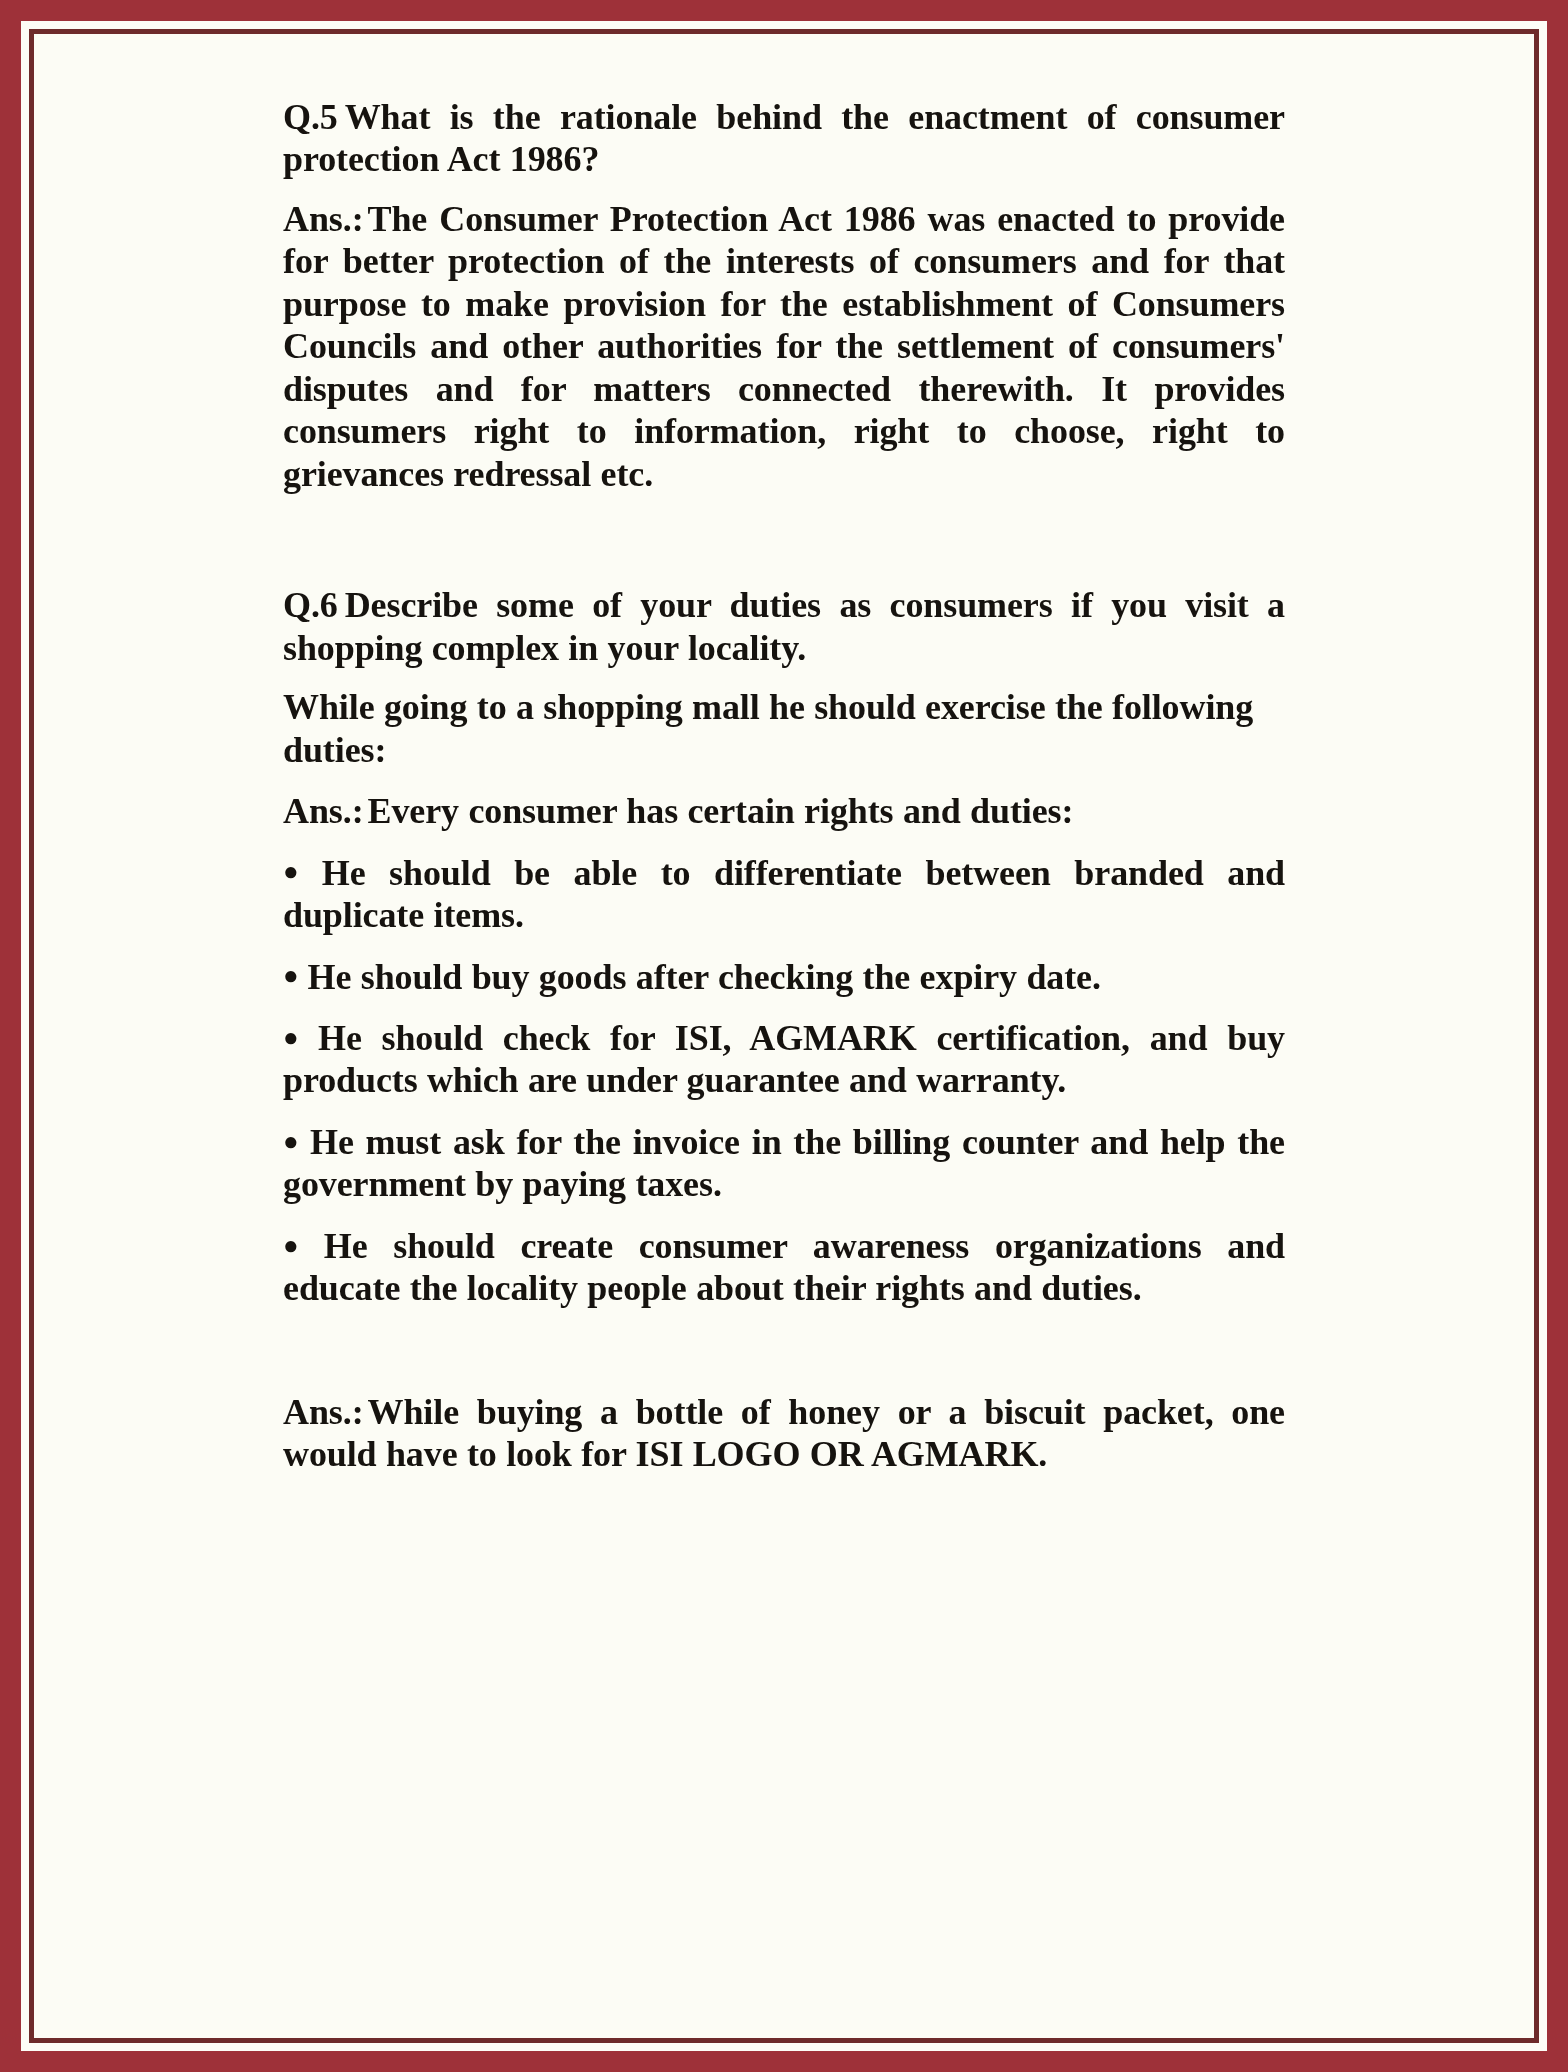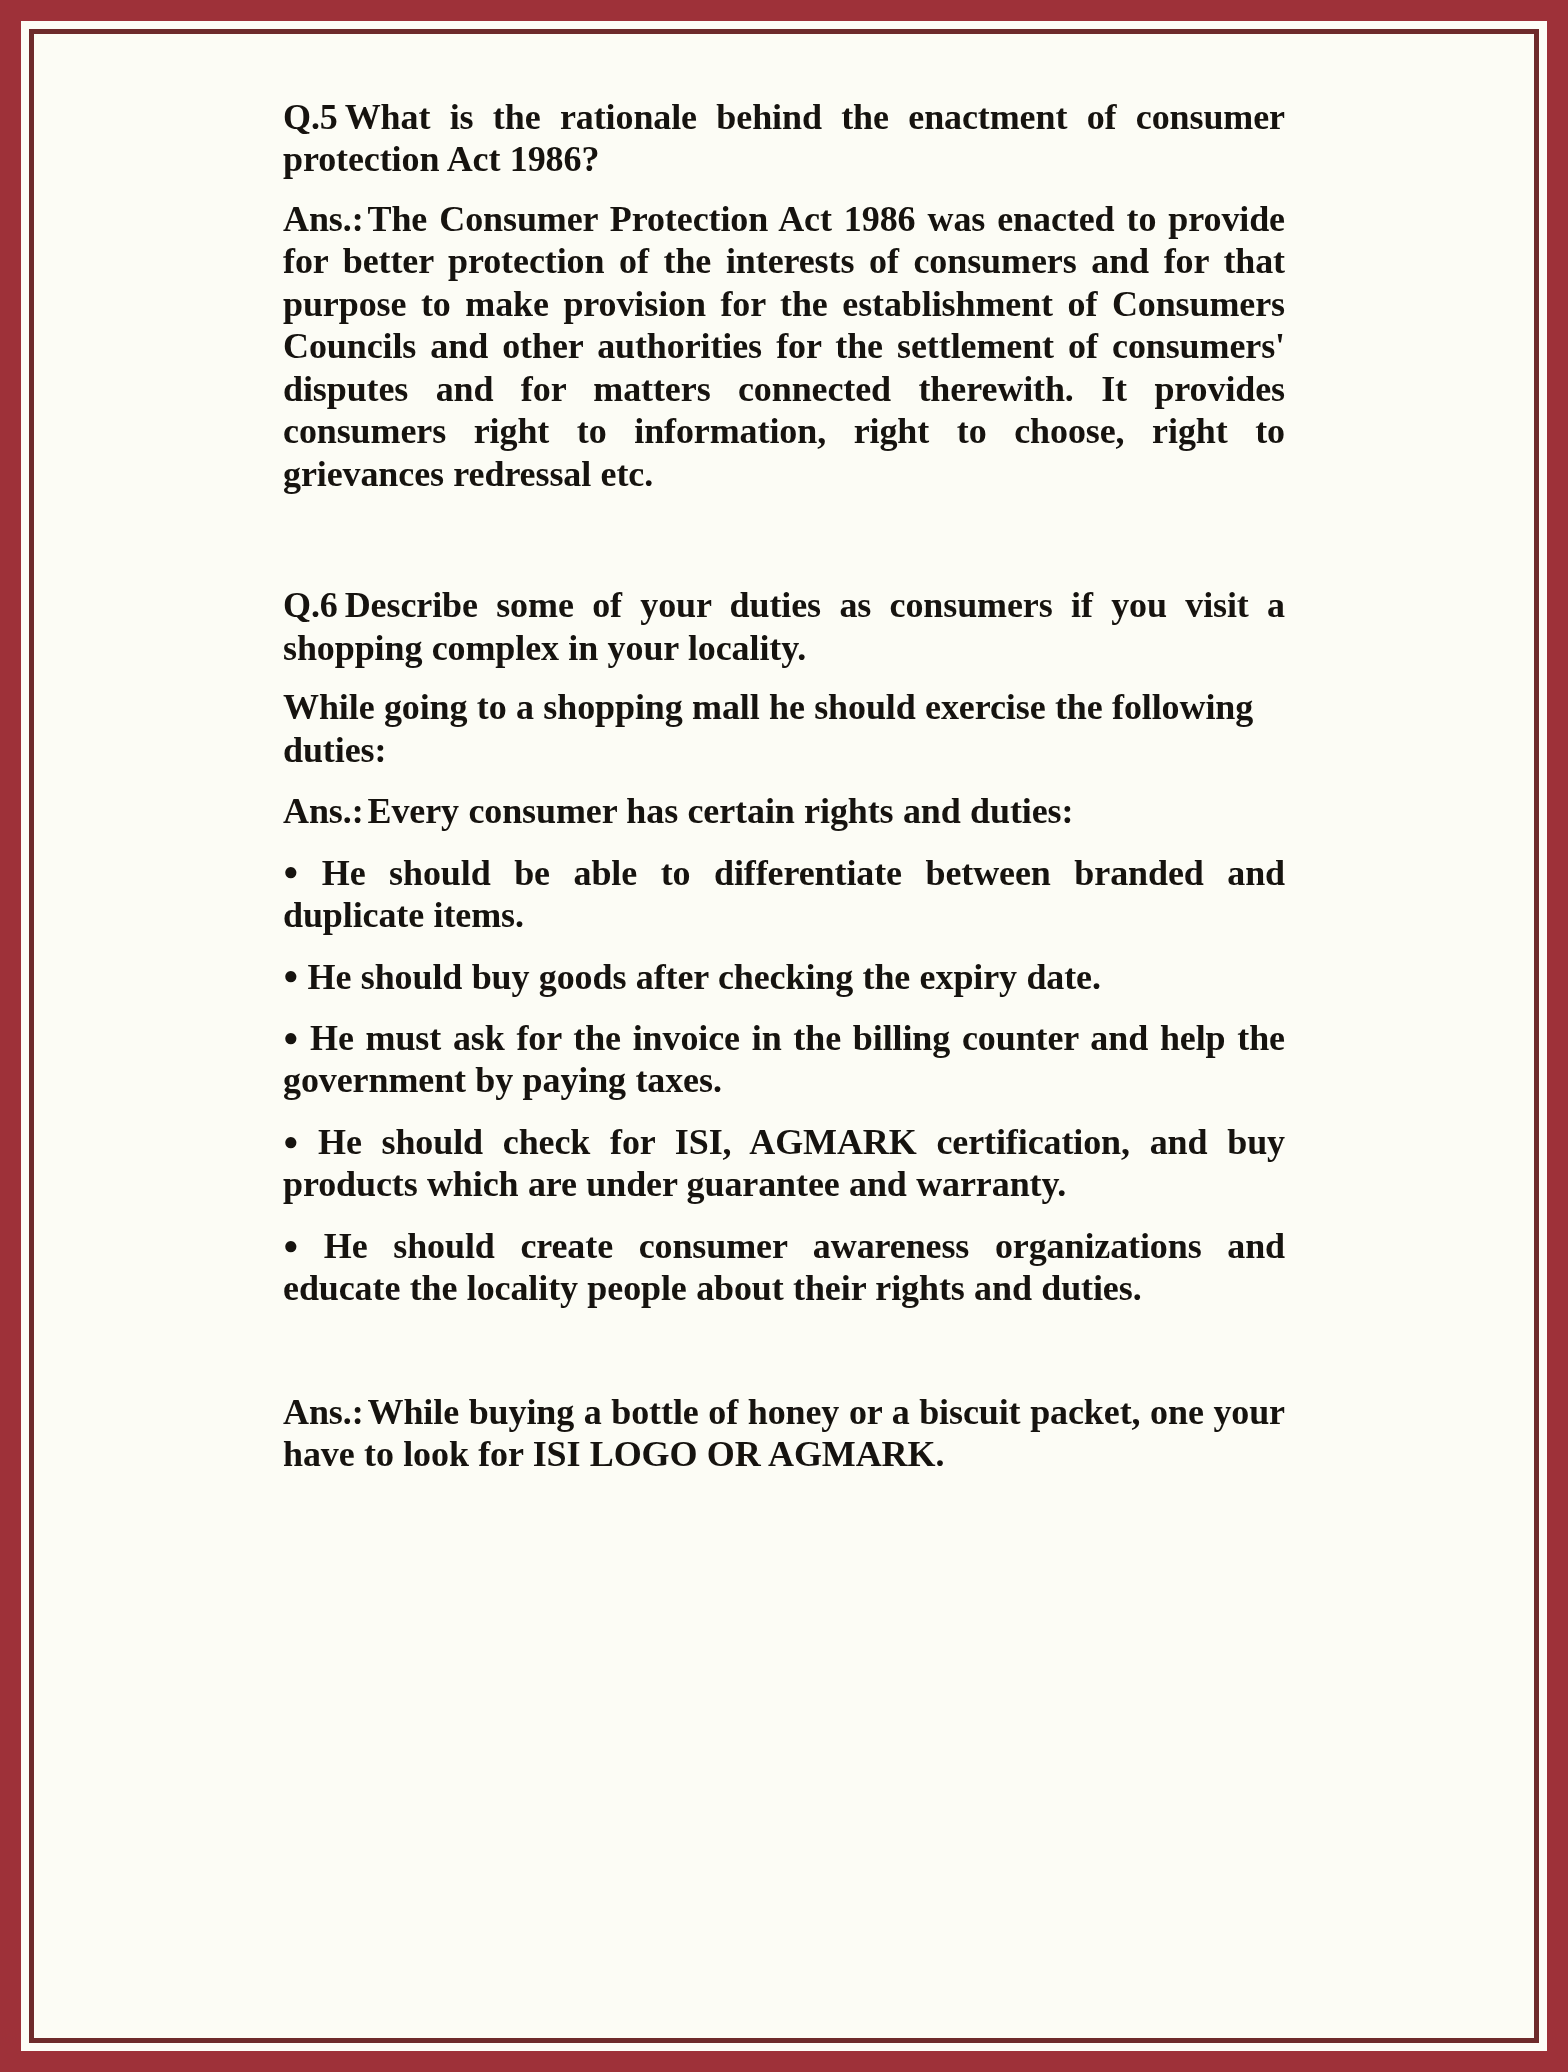--- a/index.html
+++ b/index.html
@@ -115,28 +115,28 @@
           <p class="para q"><span class="qlabel">Q.6</span><span>Describe some of your duties as consumers if you visit a shopping complex in your locality.</span></p>
 
           <p class="para last-of-block">While going to a shopping mall he should exercise the following duties:</p>
 
           <p class="para last-of-block"><span class="anslabel">Ans.:</span><span>Every consumer has certain rights and duties:</span></p>
 
           <p class="bullet"><span class="dot">●</span><span>He should be able to differentiate between branded and duplicate items.</span></p>
 
           <p class="bullet last-of-block"><span class="dot">●</span><span>He should buy goods after checking the expiry date.</span></p>
 
+          <p class="bullet"><span class="dot">●</span><span>He should check for ISI, AGMARK certification, and buy products which are under guarantee and warranty.</span></p>
+
           <p class="bullet"><span class="dot">●</span><span>He must ask for the invoice in the billing counter and help the government by paying taxes.</span></p>
-
-          <p class="bullet"><span class="dot">●</span><span>He should check for ISI, AGMARK certification, and buy products which are under guarantee and warranty.</span></p>
 
           <p class="bullet"><span class="dot">●</span><span>He should create consumer awareness organizations and educate the locality people about their rights and duties.</span></p>
 
           <div class="group-gap-md"></div>
 
 
-          <p class="para"><span class="anslabel">Ans.:</span><span>While buying a bottle of honey or a biscuit packet, one your have to look for ISI LOGO OR AGMARK.</span></p>
+          <p class="para"><span class="anslabel">Ans.:</span><span>While buying a bottle of honey or a biscuit packet, one would have to look for ISI LOGO OR AGMARK.</span></p>
 
         </div>
       </div>
     </div>
   </div>
 </div>
 
 </body></html>

